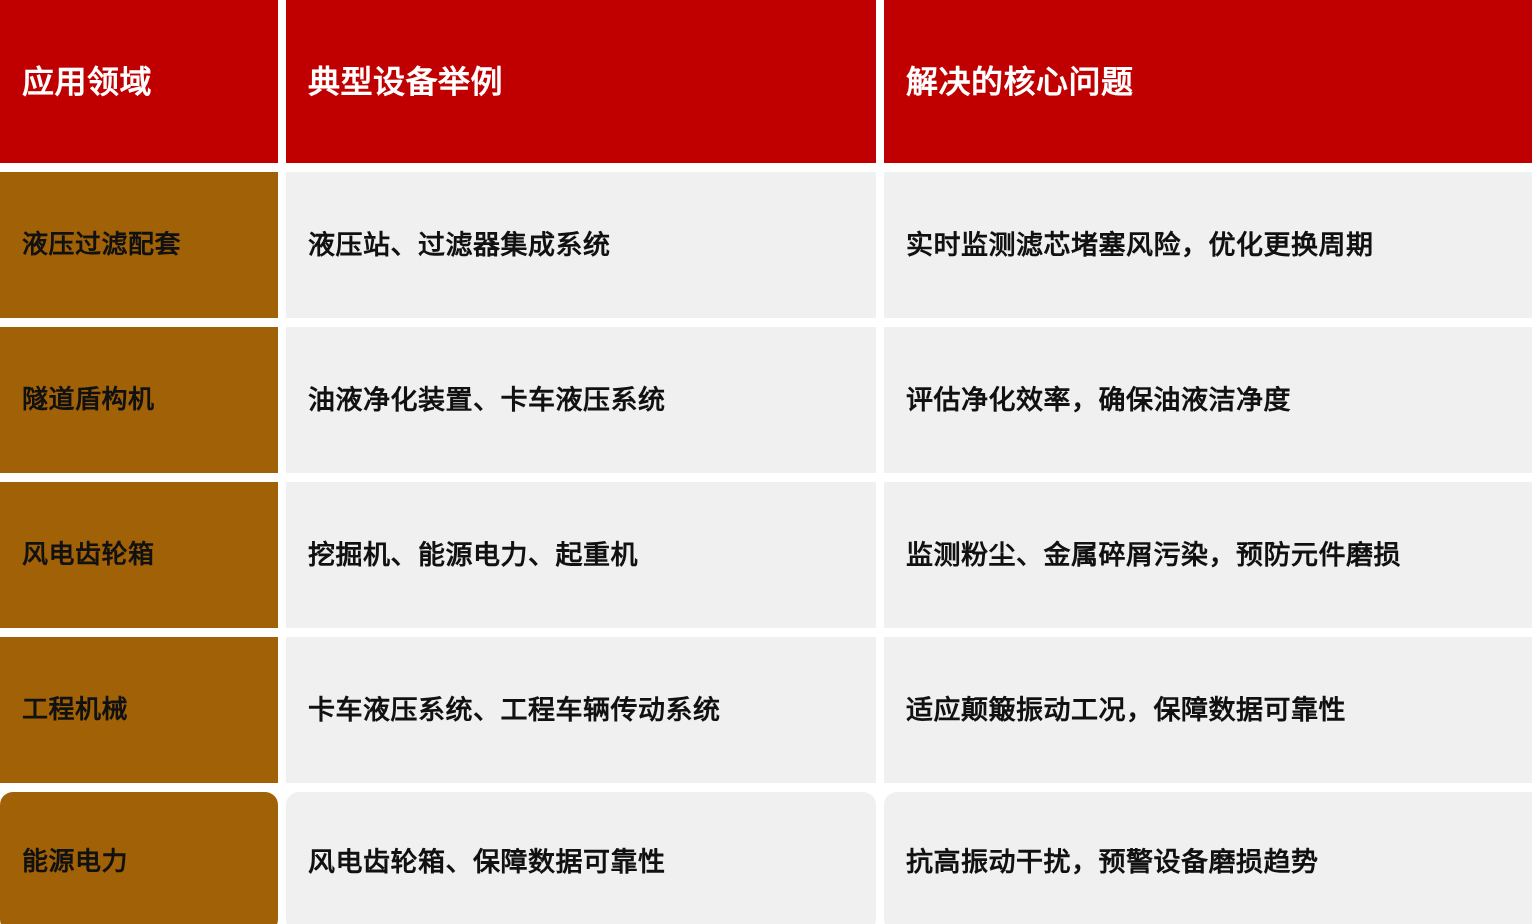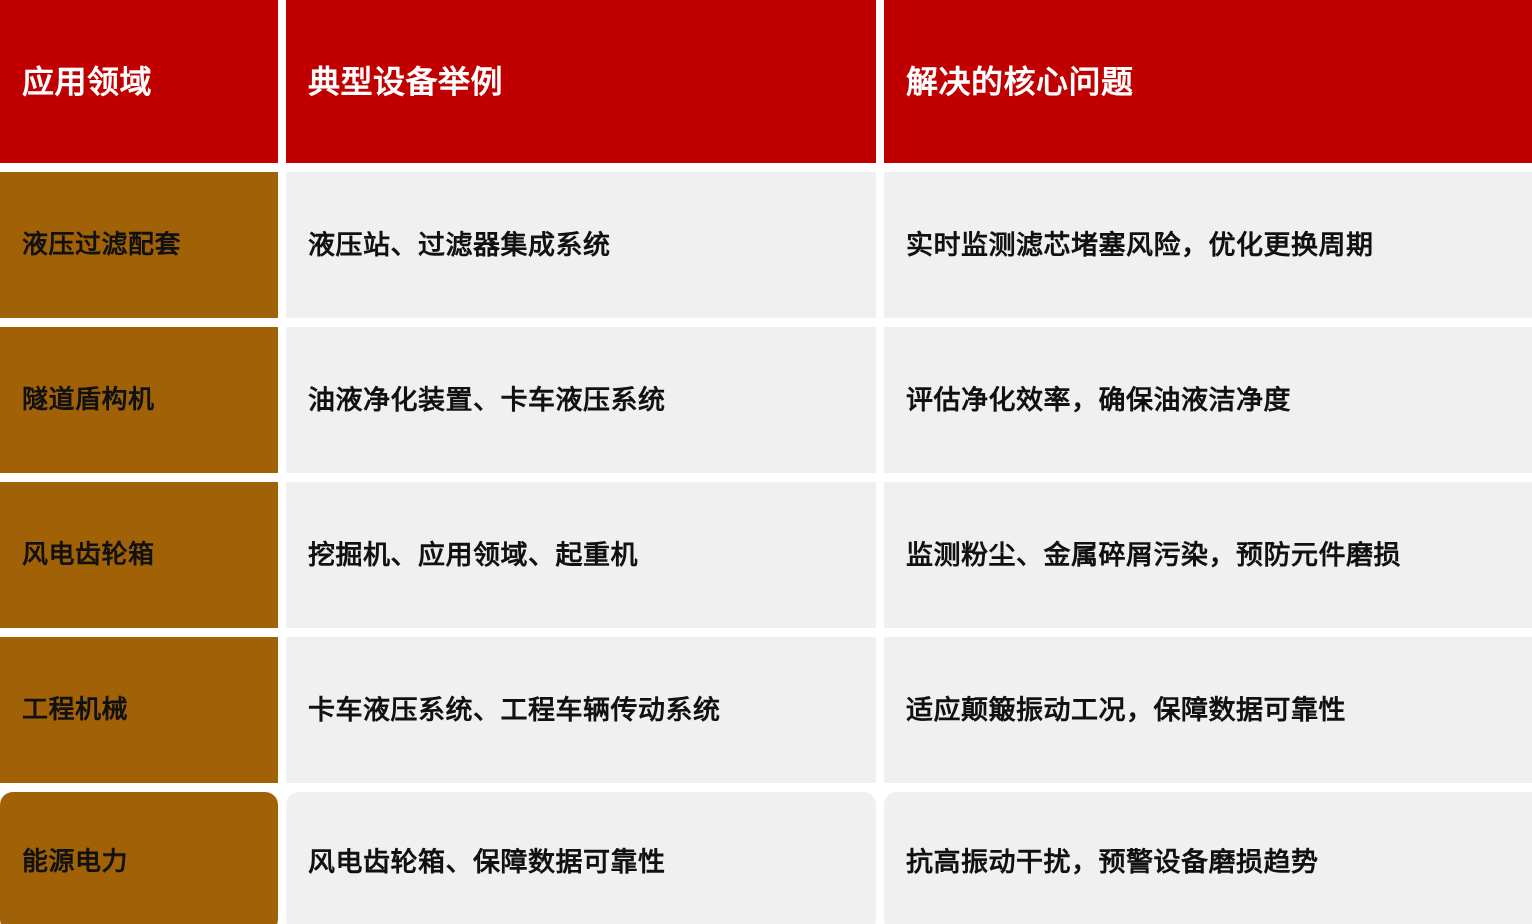--- a/index.html
+++ b/index.html
@@ -89,21 +89,21 @@
         <td class="row-cell">液压站、过滤器集成系统</td>
         <td class="row-cell">实时监测滤芯堵塞风险，优化更换周期</td>
       </tr>
       <tr>
         <td class="row-cell key">隧道盾构机</td>
         <td class="row-cell">油液净化装置、卡车液压系统</td>
         <td class="row-cell">评估净化效率，确保油液洁净度</td>
       </tr>
       <tr>
         <td class="row-cell key">风电齿轮箱</td>
-        <td class="row-cell">挖掘机、应用领域、起重机</td>
+        <td class="row-cell">挖掘机、能源电力、起重机</td>
         <td class="row-cell">监测粉尘、金属碎屑污染，预防元件磨损</td>
       </tr>
       <tr>
         <td class="row-cell key">工程机械</td>
         <td class="row-cell">卡车液压系统、工程车辆传动系统</td>
         <td class="row-cell">适应颠簸振动工况，保障数据可靠性</td>
       </tr>
       <tr>
         <td class="row-cell key">能源电力</td>
         <td class="row-cell">风电齿轮箱、保障数据可靠性</td>

